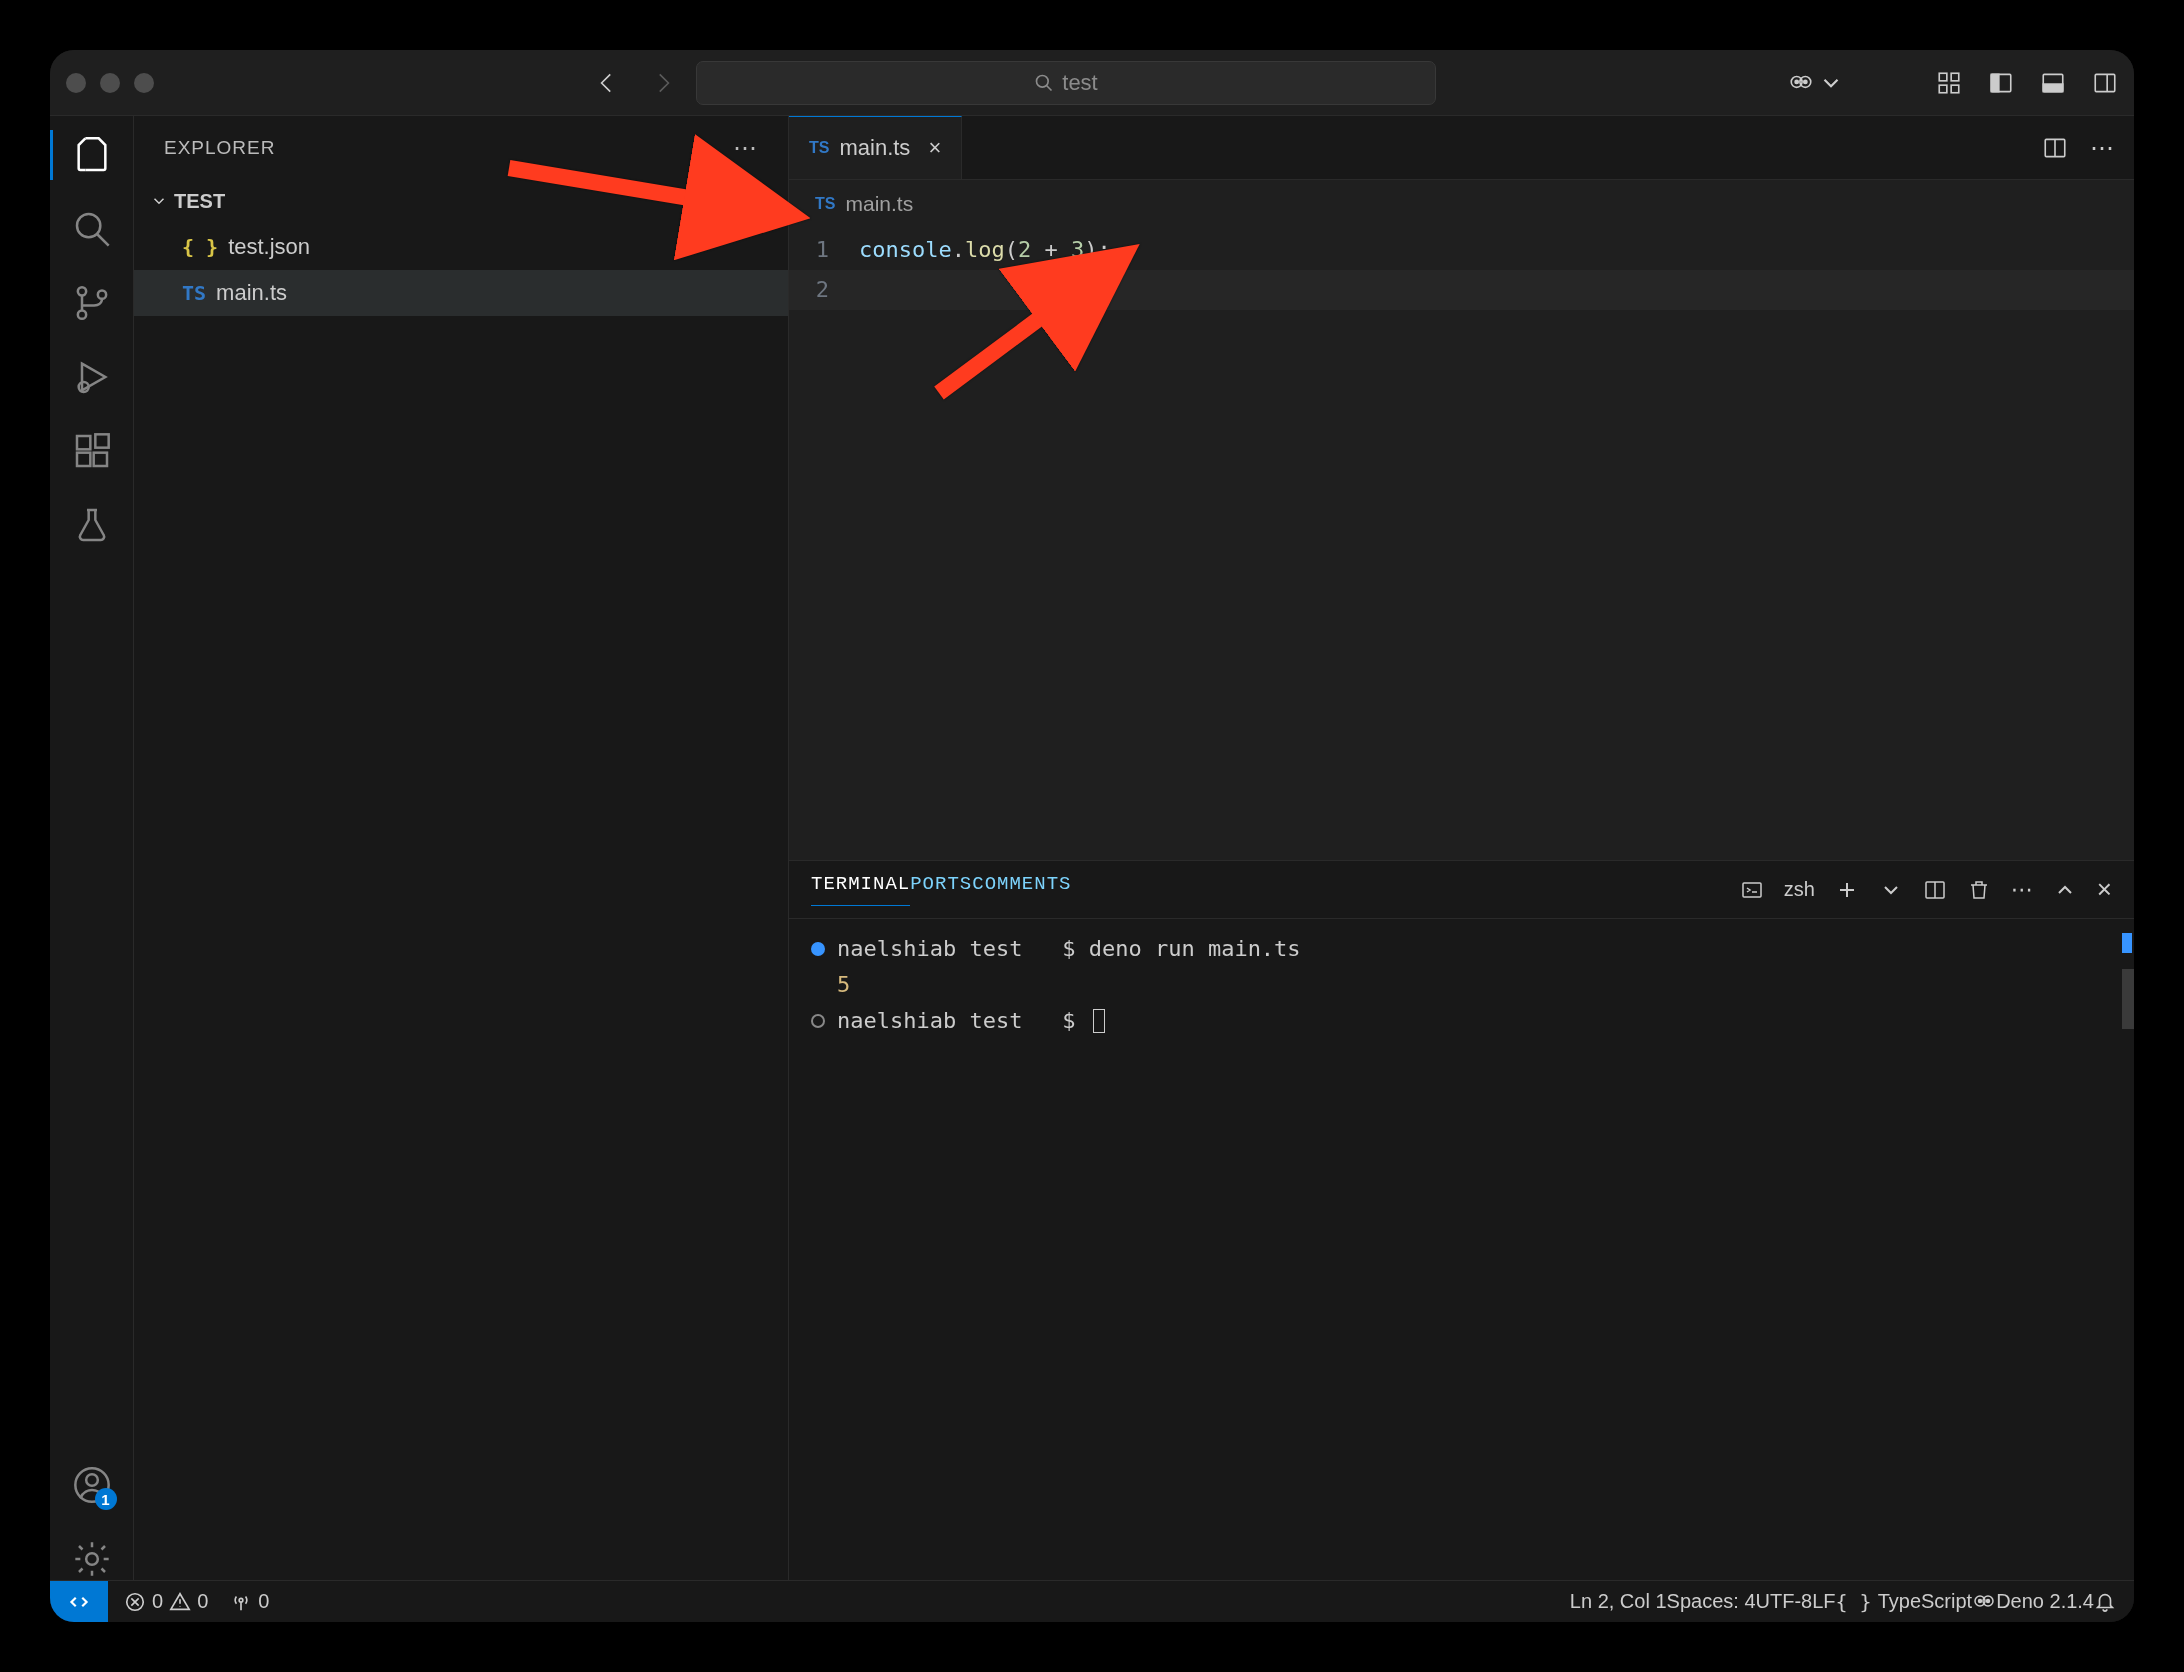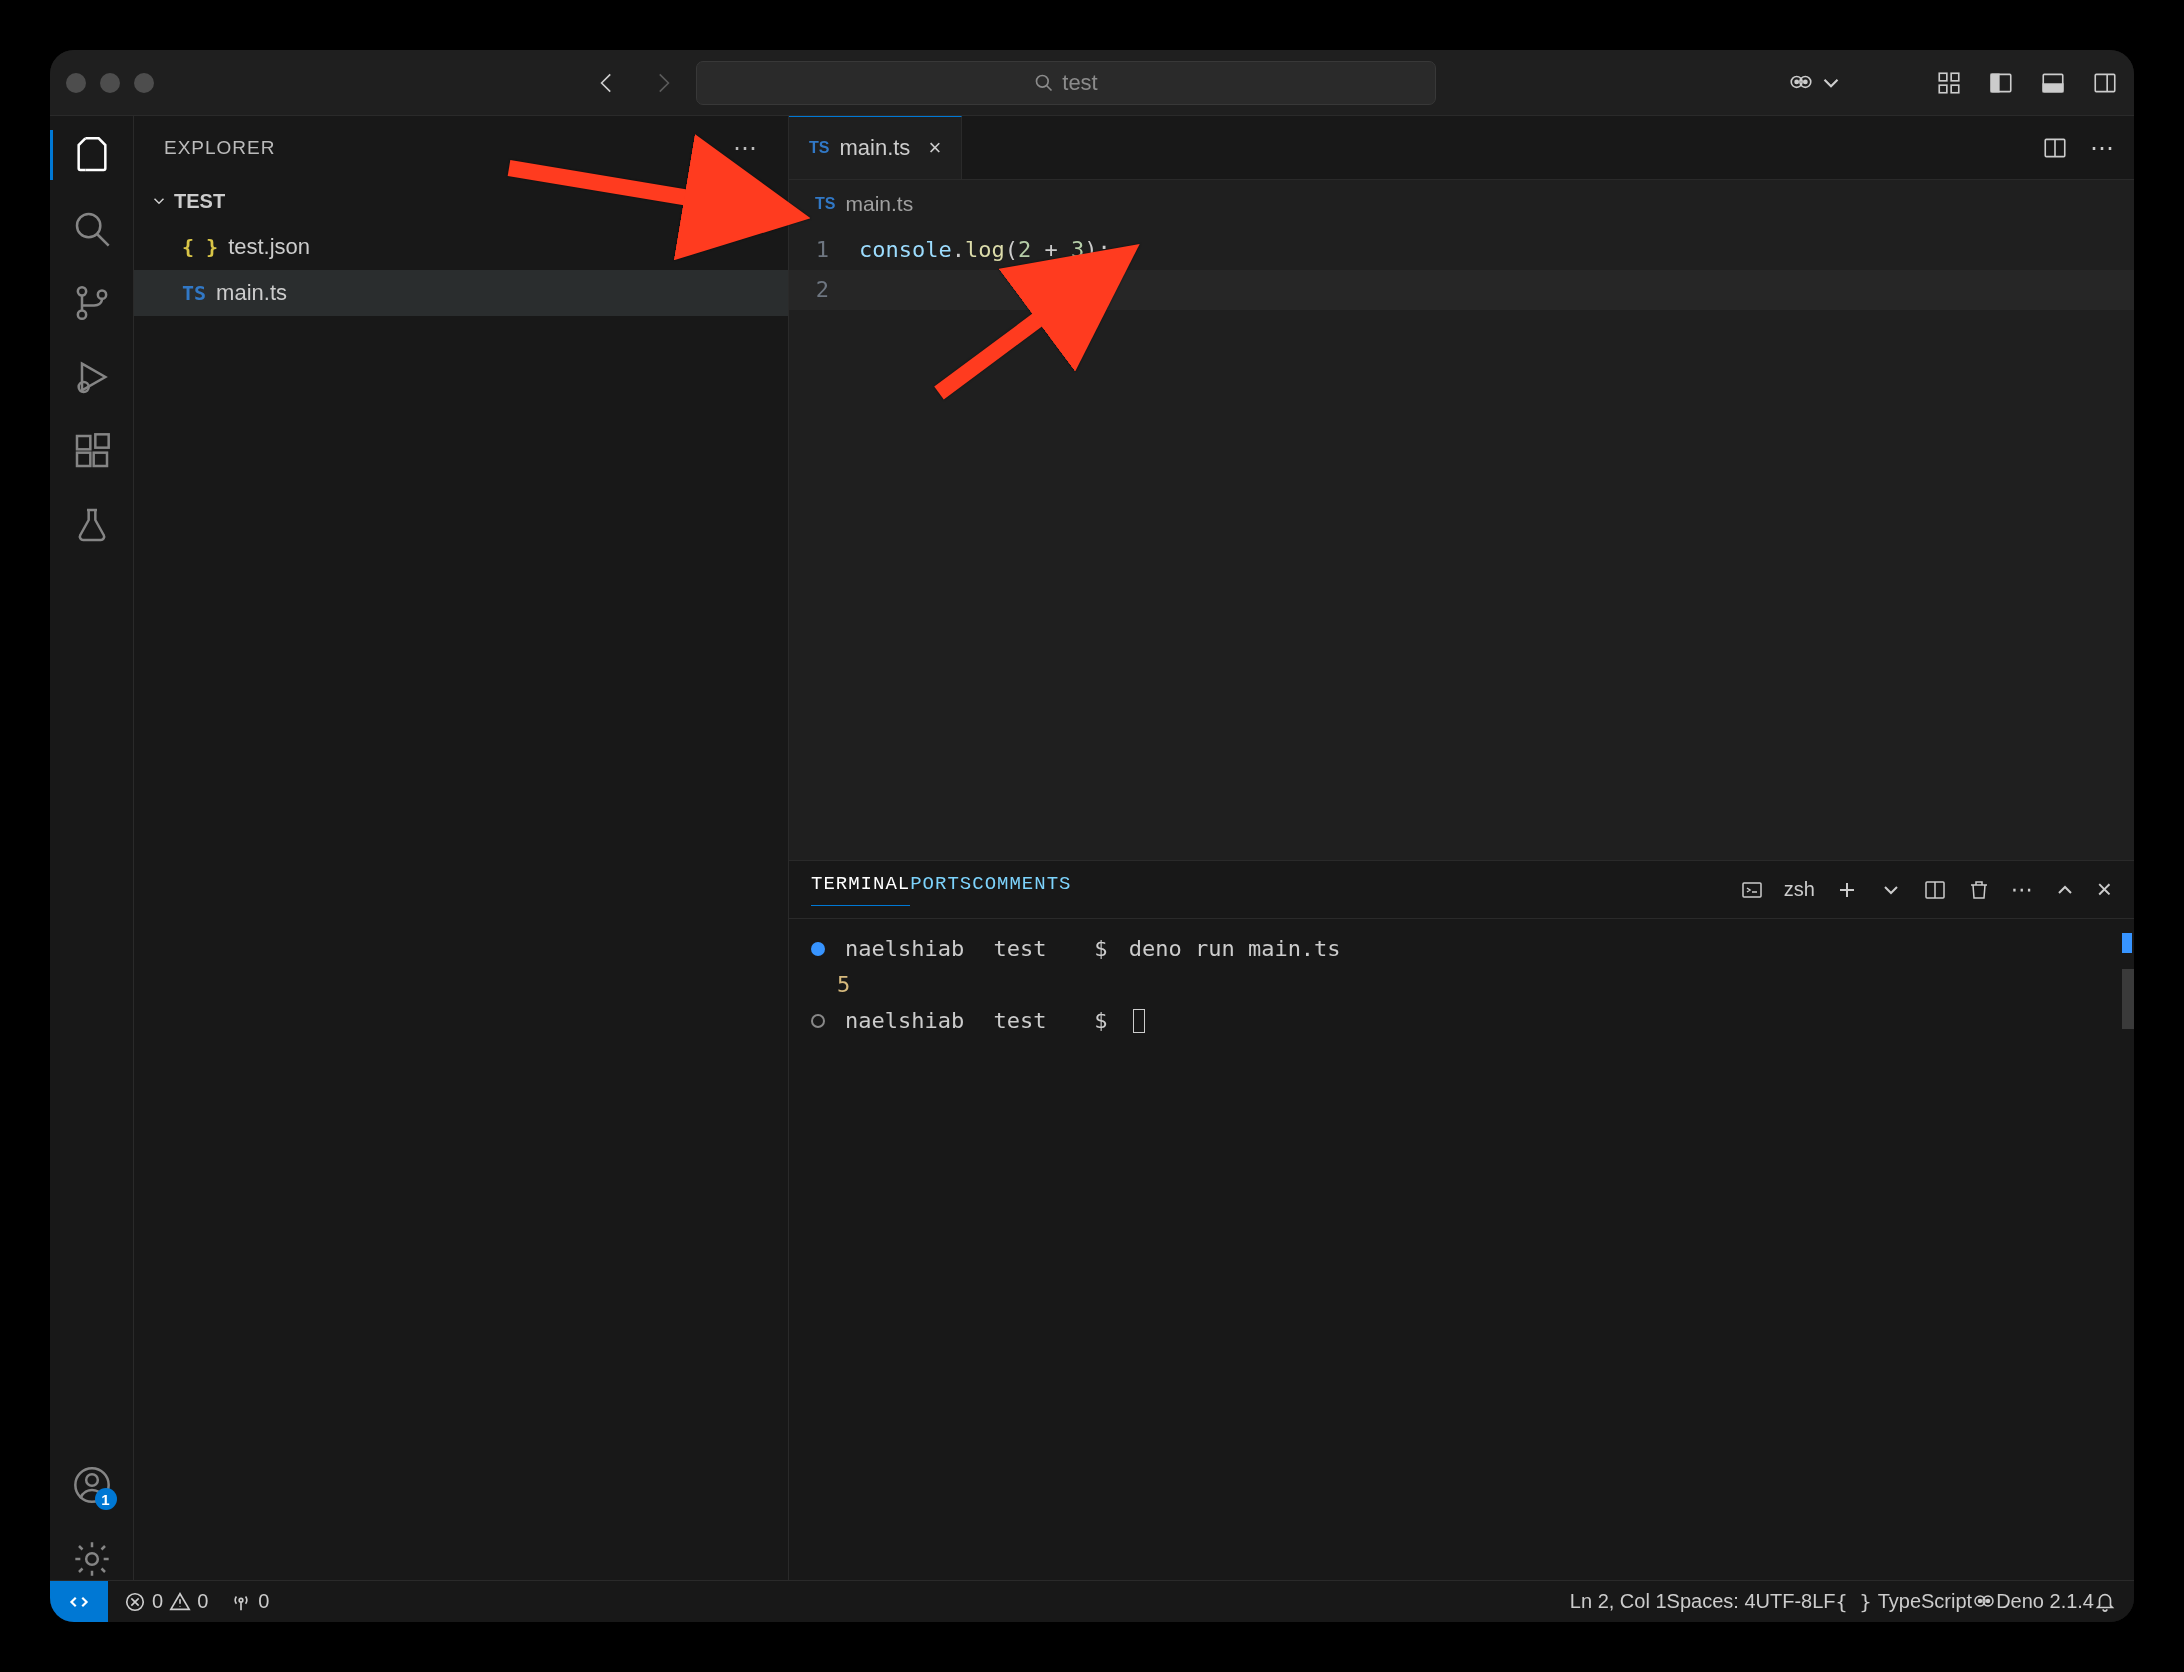--- a/index.html
+++ b/index.html
@@ -184,21 +184,21 @@
 .panel-actions svg { width:24px; height:24px;}
 .terminal {
   flex:1;
   font-family: "Menlo", "Consolas", monospace;
   font-size: 22px;
   line-height: 36px;
   padding: 12px 22px;
   color:#cccccc;
   position:relative;
 }
-.term-line { display:flex; align-items:center; gap:8px;}
+.term-line { display:flex; align-items:center; gap:0;}
 .bullet { width:14px; height:14px; border-radius:50%; margin-right:12px;}
 .bullet.blue { background:#3794ff;}
 .bullet.hollow { border:2px solid #888; }
 .term-user { color:#cccccc;}
 .term-path { color:#cccccc;}
 .term-cmd { color:#cccccc;}
 .term-out-yellow { color:#d7ba7d; padding-left: 26px;}
 .term-cursor { display:inline-block; width:12px; height:24px; border:1px solid #cccccc; margin-left:4px; vertical-align: middle;}
 .term-scrollmark { position:absolute; right:2px; top:14px; width:10px; height:20px; background:#3794ff;}
 .term-scrollthumb { position:absolute; right:0; top:50px; width:12px; height:60px; background:#3a3a3a;}

